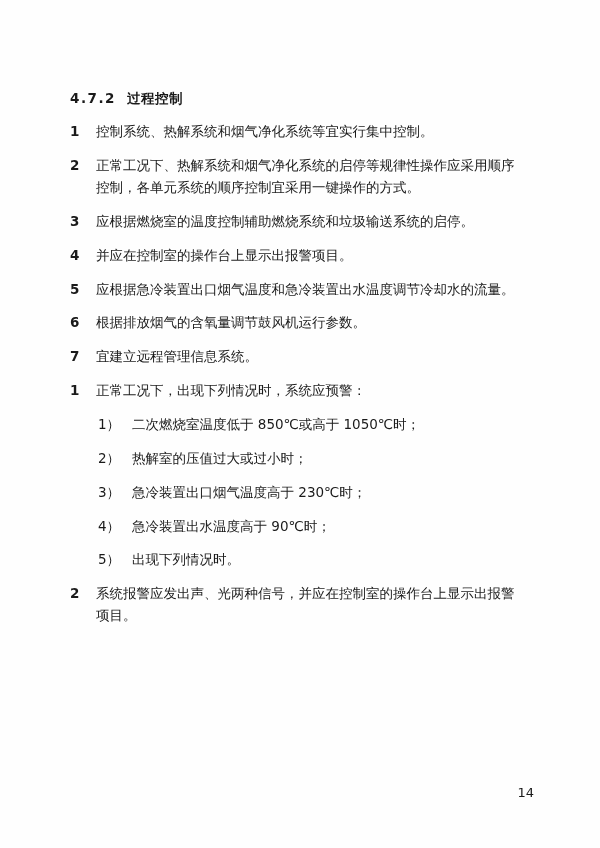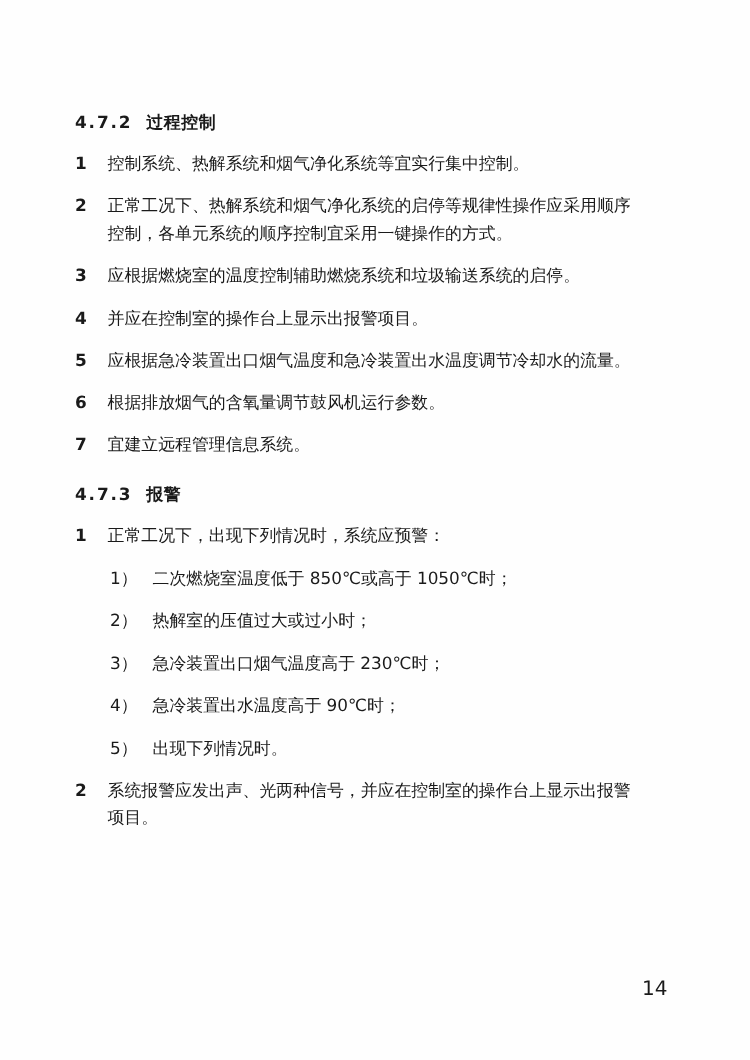--- a/index.html
+++ b/index.html
@@ -18,21 +18,21 @@
     position: absolute;
     left: 0;
     top: 0;
     width: 600px;
     height: 848px;
     background: #fefefe;
     overflow: hidden;
   }
   .content {
     position: absolute;
-    left: 60px;
+    left: 70px;
     top: 88px;
     width: 452px;
   }
   .sec-head {
     font-size: 13.5px;
     font-weight: bold;
     letter-spacing: 0.5px;
     margin: 0 0 13px 0;
     line-height: 1.5;
   }
@@ -59,21 +59,21 @@
     padding-left: 62px;
   }
   .sub .marker {
     left: 28px;
     font-weight: normal;
   }
   .page-number {
     position: absolute;
     right: 66px;
     bottom: 48px;
-    font-size: 16px;
+    font-size: 13px;
     color: #1a1a1a;
     font-family: "DejaVu Sans", "Liberation Sans", sans-serif;
   }
   .sec-head-2 {
     margin-top: 18px;
   }
 </style>
 </head>
 <body>
 
@@ -106,23 +106,20 @@
     </div>
     <div class="item">
       <span class="marker">6</span>
       <span>根据排放烟气的含氧量调节鼓风机运行参数。</span>
     </div>
     <div class="item">
       <span class="marker">7</span>
       <span>宜建立远程管理信息系统。</span>
     </div>
 
-    <div class="sec-head sec-head-2">
-      <span class="num">4.7.3</span><span>报警</span>
-    </div>
 
     <div class="item">
       <span class="marker">1</span>
       <span>正常工况下，出现下列情况时，系统应预警：</span>
     </div>
 
     <div class="item sub">
       <span class="marker">1）</span>
       <span>二次燃烧室温度低于 850℃或高于 1050℃时；</span>
     </div>

